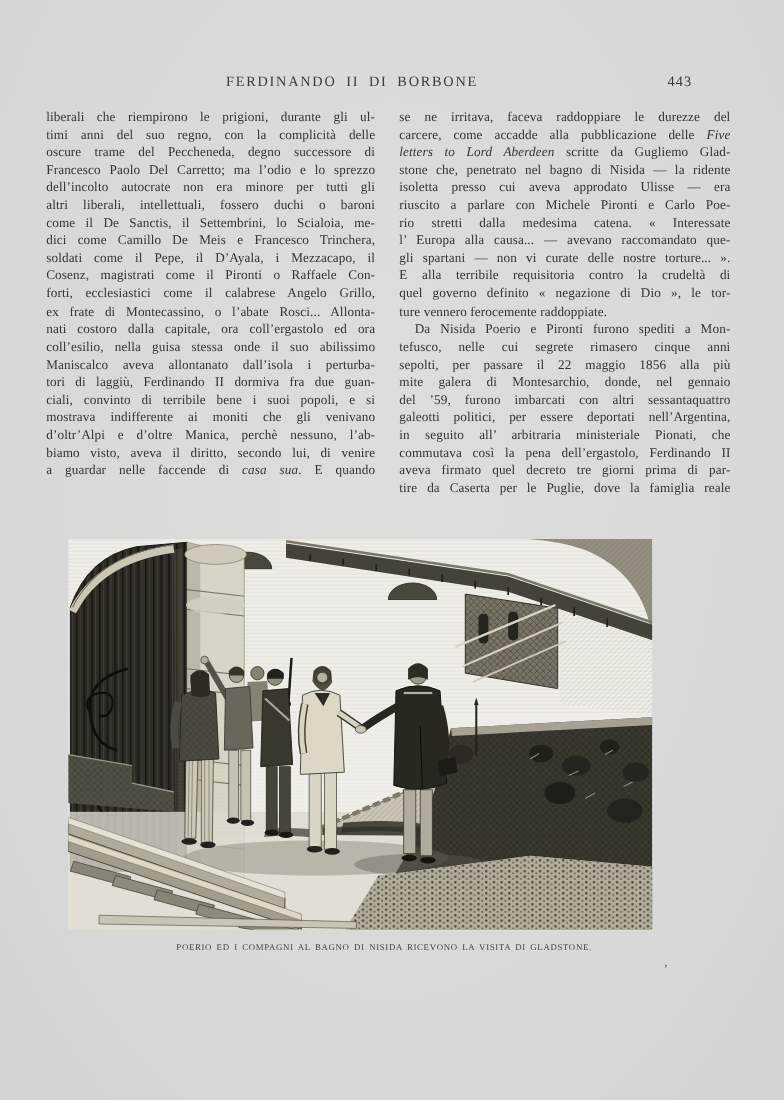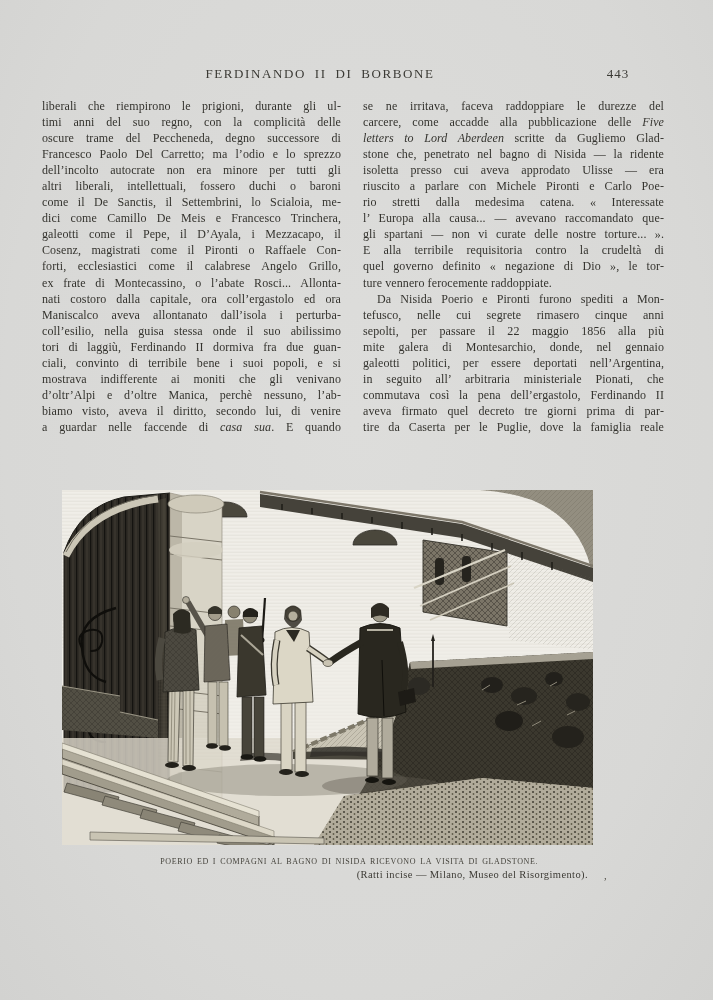--- a/index.html
+++ b/index.html
@@ -60,27 +60,27 @@
 
   <div class="col col-left">
       <div class="tline">liberali che riempirono le prigioni, durante gli ul-</div>
       <div class="tline">timi anni del suo regno, con la complicità delle</div>
       <div class="tline">oscure trame del Peccheneda, degno successore di</div>
       <div class="tline">Francesco Paolo Del Carretto; ma l’odio e lo sprezzo</div>
       <div class="tline">dell’incolto autocrate non era minore per tutti gli</div>
       <div class="tline">altri liberali, intellettuali, fossero duchi o baroni</div>
       <div class="tline">come il De Sanctis, il Settembrini, lo Scialoia, me-</div>
       <div class="tline">dici come Camillo De Meis e Francesco Trinchera,</div>
-      <div class="tline">galeotti come il Pepe, il D’Ayala, i Mezzacapo, il</div>
+      <div class="tline">soldati come il Pepe, il D’Ayala, i Mezzacapo, il</div>
       <div class="tline">Cosenz, magistrati come il Pironti o Raffaele Con-</div>
       <div class="tline">forti, ecclesiastici come il calabrese Angelo Grillo,</div>
       <div class="tline">ex frate di Montecassino, o l’abate Rosci... Allonta-</div>
       <div class="tline">nati costoro dalla capitale, ora coll’ergastolo ed ora</div>
+      <div class="tline">coll’esilio, nella guisa stessa onde il suo abilissimo</div>
       <div class="tline">Maniscalco aveva allontanato dall’isola i perturba-</div>
-      <div class="tline">coll’esilio, nella guisa stessa onde il suo abilissimo</div>
       <div class="tline">tori di laggiù, Ferdinando II dormiva fra due guan-</div>
       <div class="tline">ciali, convinto di terribile bene i suoi popoli, e si</div>
       <div class="tline">mostrava indifferente ai moniti che gli venivano</div>
       <div class="tline">d’oltr’Alpi e d’oltre Manica, perchè nessuno, l’ab-</div>
       <div class="tline">biamo visto, aveva il diritto, secondo lui, di venire</div>
       <div class="tline">a guardar nelle faccende di <em>casa sua</em>. E quando</div>
     </div>
   <div class="col col-right">
       <div class="tline">se ne irritava, faceva raddoppiare le durezze del</div>
       <div class="tline">carcere, come accadde alla pubblicazione delle <em>Five</em></div>
@@ -91,20 +91,21 @@
       <div class="tline">rio stretti dalla medesima catena. « Interessate</div>
       <div class="tline">l’ Europa alla causa... — avevano raccomandato que-</div>
       <div class="tline">gli spartani — non vi curate delle nostre torture... ».</div>
       <div class="tline">E alla terribile requisitoria contro la crudeltà di</div>
       <div class="tline">quel governo definito « negazione di Dio », le tor-</div>
       <div class="tline tline-end">ture vennero ferocemente raddoppiate.</div>
       <div class="tline tline-indent">Da Nisida Poerio e Pironti furono spediti a Mon-</div>
       <div class="tline">tefusco, nelle cui segrete rimasero cinque anni</div>
       <div class="tline">sepolti, per passare il 22 maggio 1856 alla più</div>
       <div class="tline">mite galera di Montesarchio, donde, nel gennaio</div>
+      <div class="tline">del ’59, furono imbarcati con altri sessantaquattro</div>
       <div class="tline">galeotti politici, per essere deportati nell’Argentina,</div>
       <div class="tline">in seguito all’ arbitraria ministeriale Pionati, che</div>
       <div class="tline">commutava così la pena dell’ergastolo, Ferdinando II</div>
       <div class="tline">aveva firmato quel decreto tre giorni prima di par-</div>
       <div class="tline">tire da Caserta per le Puglie, dove la famiglia reale</div>
     </div>
 
   <div class="figure">
     <svg viewBox="0 0 531 355" xmlns="http://www.w3.org/2000/svg">
       <defs>
@@ -315,16 +316,15 @@
           <circle cx="318" cy="124" r="8" fill="#9f9a89" stroke="#2b2921" stroke-width="0.7"></circle>
           <path d="M309,118 Q318,108 327,118 L327,128 Q318,123 309,128 Z" fill="#2e2b23"></path>
         </g>
 
         <ellipse cx="266" cy="173" rx="5" ry="3.5" fill="#c9c3b2" stroke="#3b382f" stroke-width="0.7"></ellipse>
       </g>
     </svg>
   </div>
 
   <div class="caption-title">POERIO ED I COMPAGNI AL BAGNO DI NISIDA RICEVONO LA VISITA DI GLADSTONE.</div>
-  <div class="caption-credit">(Ratti incise — Milano, Museo del Risorgimento).</div>
   <div class="stray-mark">,</div>
 
 </div>
 
 </body></html>

